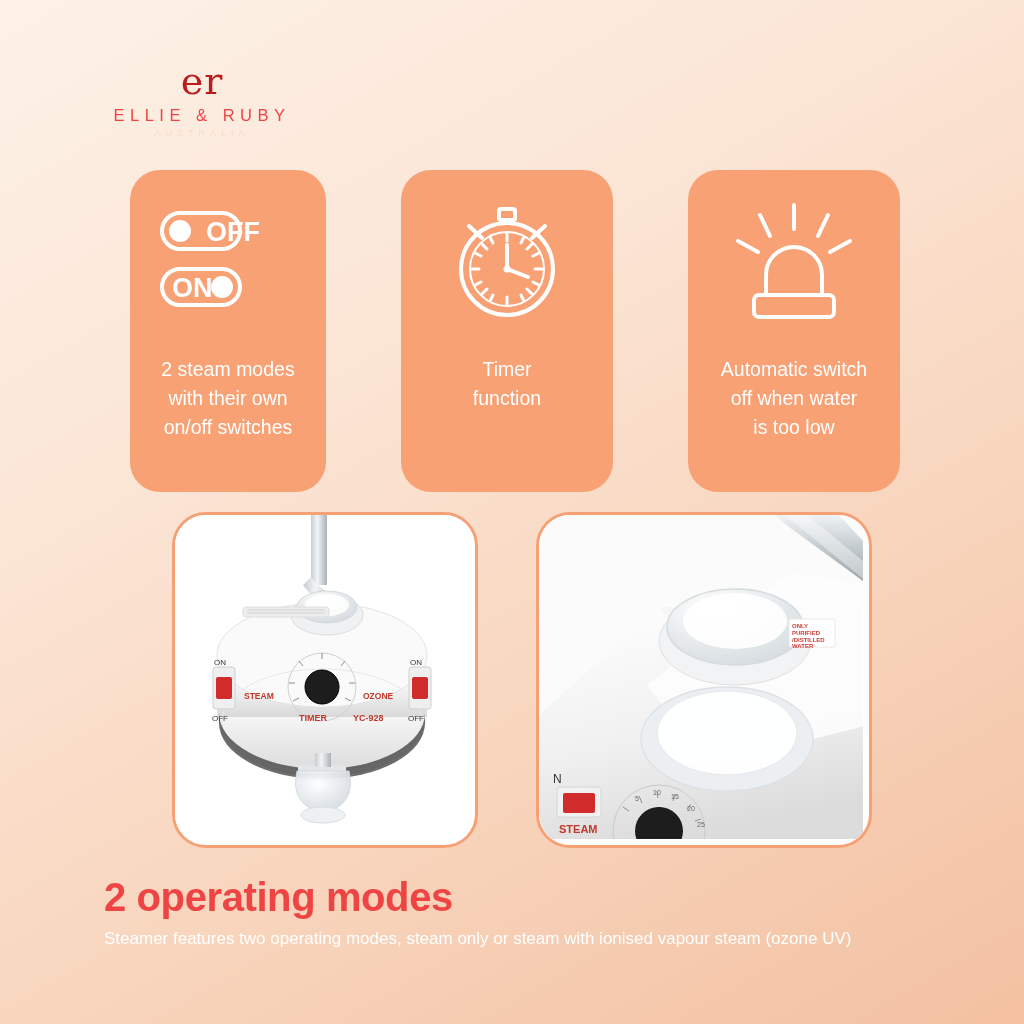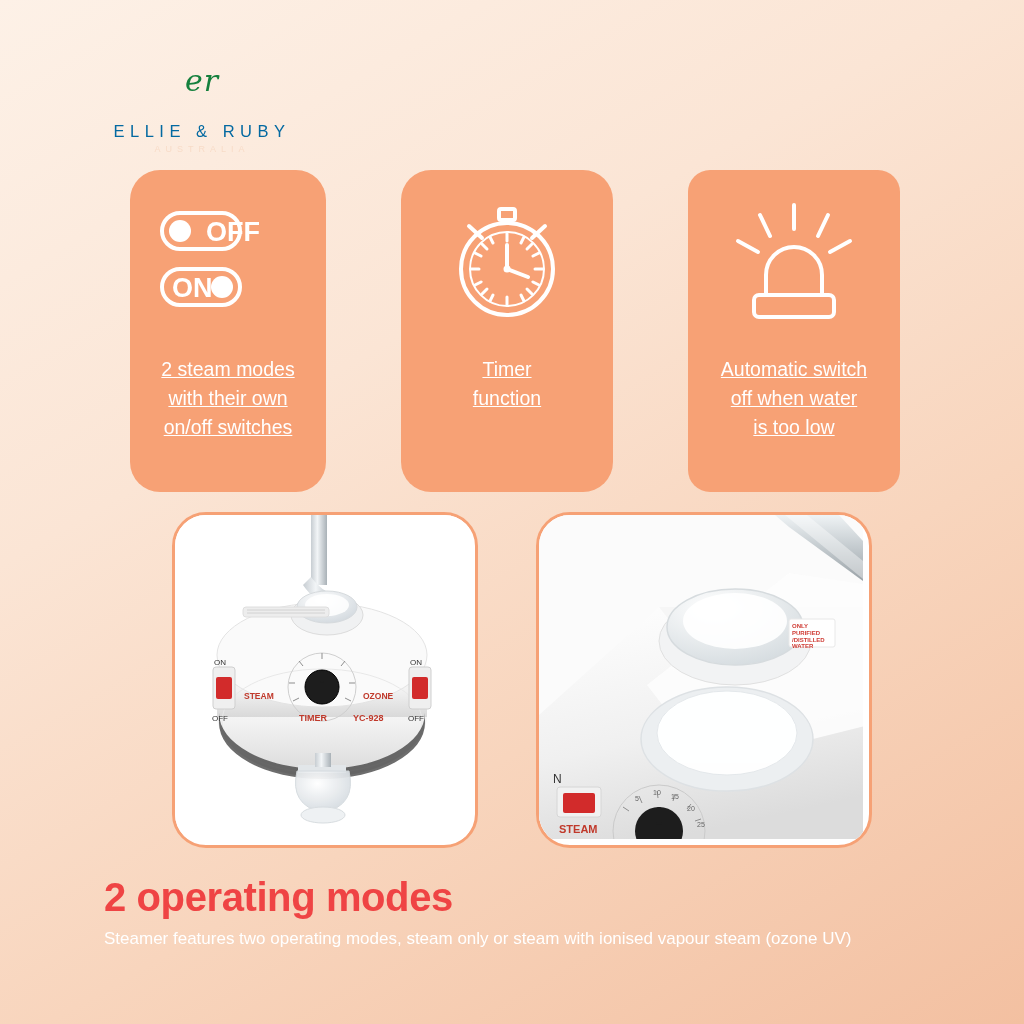--- a/index.html
+++ b/index.html
@@ -6,38 +6,38 @@
   body{
     width:1024px;height:1024px;overflow:hidden;
     font-family:"Liberation Sans", sans-serif;
     background:linear-gradient(150deg,#fdf1e7 0%,#fbe5d5 35%,#f8d5bd 65%,#f3c0a1 100%);
     position:relative;
   }
   .page{position:absolute;inset:0;}
 
   
   .logo{position:absolute;left:82px;top:62px;width:240px;text-align:center;color:#ffffff;}
-  .logo-mark{font-family:"DejaVu Serif", serif;font-style:italic;font-size:30px;line-height:38px;letter-spacing:1px;font-weight:400;color:#15803d;}
-  .logo-name{font-size:16.5px;letter-spacing:5.5px;margin-top:22px;color:#0369a1;font-weight:400;}
+  .logo-mark{font-family:"DejaVu Serif", serif;font-size:38px;line-height:38px;letter-spacing:1px;font-weight:400;color:#b91c1c;}
+  .logo-name{font-size:16.5px;letter-spacing:5.5px;margin-top:6px;color:#ef4444;font-weight:400;}
   .logo-sub{font-size:9px;letter-spacing:5px;margin-top:3px;color:#f7d9c4;opacity:.85;}
 
   
   .cards{position:absolute;left:130px;top:170px;width:770px;display:flex;justify-content:space-between;}
   .card{
     width:196px;height:322px;border-radius:30px;background:#f7a175;
     display:flex;flex-direction:column;align-items:center;
   }
   .card .icon-wrap{height:185px;display:flex;align-items:center;justify-content:center;width:100%;}
   .card .cap{color:#ffffff;font-size:19.5px;line-height:29px;text-align:center;font-weight:400;padding:0 6px;}
   .card.mid{width:212px;}
-  .card.right{width:212px;border-radius:22px;}
+  .card.right{width:212px;}
   .card.mid .cap,.card.right .cap{}
 
   
-  .cap{color:#1b1b1f;text-decoration:underline;}
+  .cap{color:#1b1b1f;}
 
   
   .photos{position:absolute;left:172px;top:512px;width:700px;height:330px;display:flex;justify-content:space-between;}
   .photo{
     border:3px solid #f6a175;border-radius:34px;overflow:hidden;position:relative;background:#ffffff;
   }
   .photo.left{width:300px;height:330px;}
   .photo.right{width:330px;height:330px;}
 
   

